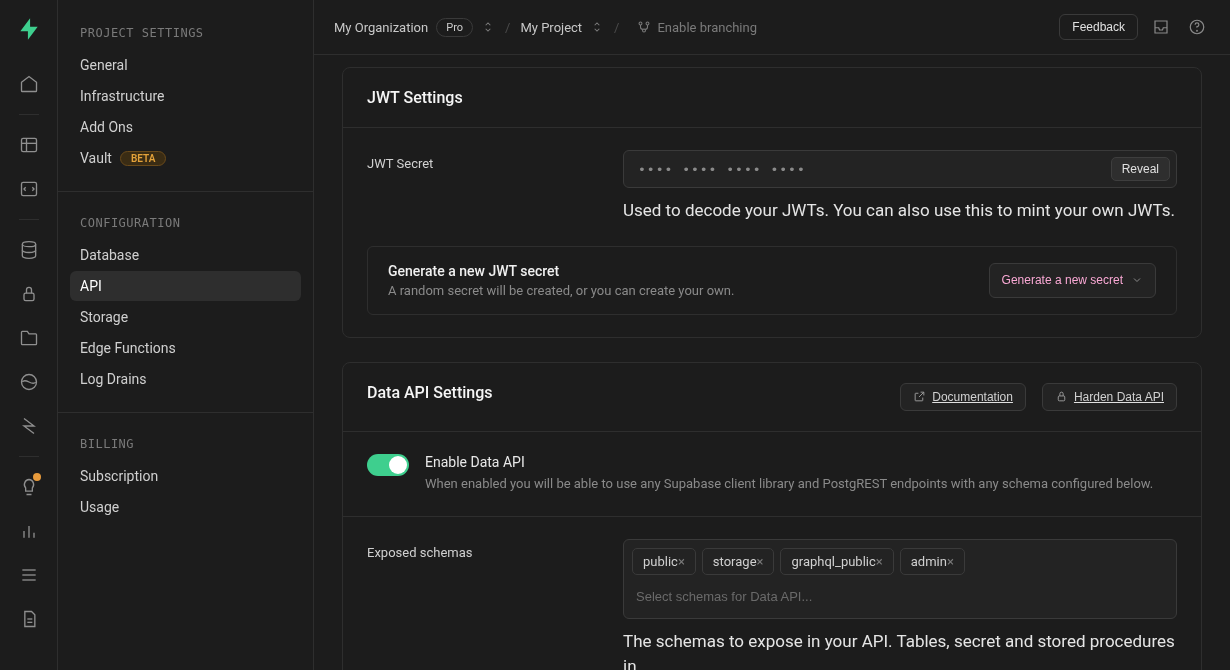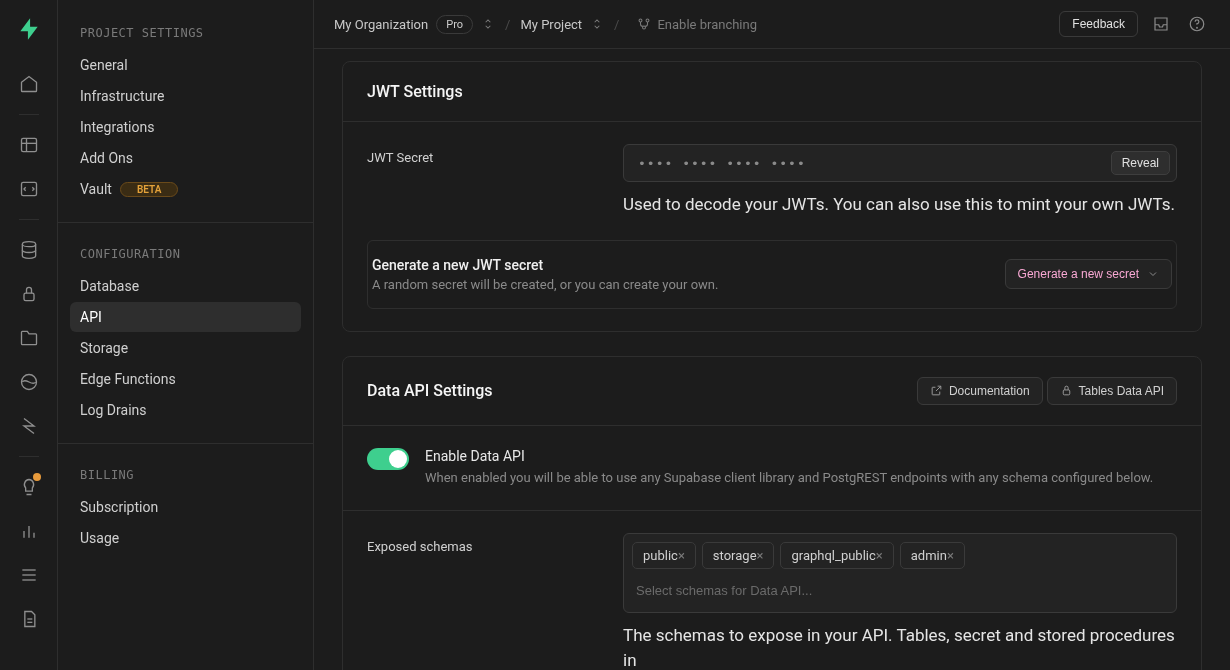--- a/index.html
+++ b/index.html
@@ -13,52 +13,52 @@
 .icon-rail .rail-divider { width: 20px; height: 1px; background: #2e2e2e; margin: 6px 0; }
 .rail-item .dot { position: absolute; top: 6px; right: 8px; width: 8px; height: 8px; background: #e89b3c; border-radius: 50%; }
 
 
 .sidebar { width: 256px; background: #1c1c1c; border-right: 1px solid #2e2e2e; display: flex; flex-direction: column; }
 .sidebar-header { padding: 16px 22px 12px; font-size: 18px; font-weight: 500; color: #fff; border-bottom: 1px solid #2e2e2e; }
 .sidebar-scroll { overflow-y: auto; padding: 20px 12px 12px; }
 .section-title { font-family: ui-monospace, "SFMono-Regular", Menlo, monospace; font-size: 12px; letter-spacing: 0.5px; color: #7a7a7a; padding: 6px 10px 10px; }
 .nav-item { display: flex; align-items: center; padding: 7px 10px; font-size: 14px; color: #d0d0d0; border-radius: 6px; cursor: pointer; margin-bottom: 1px; }
 .nav-item.active { background: #2e2e2e; color: #fff; }
-.badge-beta { font-size: 10px; font-weight: 600; color: #e4a23a; border: 1px solid #6a4a1a; background: #3a2c14; padding: 1px 16px; border-radius: 10px; margin-left: 8px; }
+.badge-beta { font-size: 10px; font-weight: 600; color: #e4a23a; border: 1px solid #6a4a1a; background: #3a2c14; padding: 1px 10px; border-radius: 10px; margin-left: 8px; }
 .section-divider { height: 1px; background: #2e2e2e; margin: 18px -12px; }
 
 
 .main { flex: 1; display: flex; flex-direction: column; background: #1c1c1c; }
 
 
-.topbar { height: 49px; border-bottom: 1px solid #2e2e2e; display: flex; align-items: center; padding: 0 20px; gap: 10px; font-size: 13px; color: #c8c8c8; }
+.topbar { height: 55px; border-bottom: 1px solid #2e2e2e; display: flex; align-items: center; padding: 0 20px; gap: 10px; font-size: 13px; color: #c8c8c8; }
 .topbar .crumb { display: flex; align-items: center; gap: 8px; }
 .plan-pill { font-size: 11px; color: #ccc; border: 1px solid #3a3a3a; padding: 2px 9px; border-radius: 12px; }
 .crumb-sep { color: #4a4a4a; }
 .branch-chip { display: flex; align-items: center; gap: 6px; color: #7a7a7a; padding: 4px 8px; border-radius: 6px; }
 .topbar-spacer { flex: 1; }
 .feedback-btn { font-size: 12px; color: #e0e0e0; background: transparent; border: 1px solid #3a3a3a; padding: 5px 12px; border-radius: 6px; cursor: pointer; }
 .topbar-icon { color: #8a8a8a; cursor: pointer; padding: 4px; }
 
 
 .content { flex: 1; overflow-y: auto; padding: 12px 28px 28px; }
 .card { background: #1c1c1c; border: 1px solid #2e2e2e; border-radius: 8px; margin-bottom: 24px; }
-.card-header { padding: 20px 24px; border-bottom: 1px solid #2e2e2e; display: flex; align-items: center; justify-content: space-between; }
+.card-header { padding: 20px 24px; border-bottom: 1px solid #2e2e2e; display: flex; align-items: flex-start; justify-content: space-between; }
 .card-title { font-size: 16px; font-weight: 500; color: #f5f5f5; }
-.card-header-actions { display: flex; gap: 4px; }
+.card-header-actions { display: flex; gap: 16px; text-decoration: underline; }
 .pill-btn { display: inline-flex; align-items: center; gap: 6px; font-size: 12px; color: #d0d0d0; background: #232323; border: 1px solid #3a3a3a; padding: 6px 12px; border-radius: 6px; cursor: pointer; }
 .card-body { padding: 22px 24px; }
 .row { display: flex; gap: 24px; align-items: flex-start; }
 .row-label { width: 232px; font-size: 13px; color: #d0d0d0; padding-top: 6px; }
 .row-content { flex: 1; display: flex; flex-direction: column; gap: 10px; }
 .secret-field { display: flex; align-items: center; background: #232323; border: 1px solid #3a3a3a; border-radius: 6px; padding: 6px 6px 6px 14px; }
 .secret-mask { flex: 1; font-family: ui-monospace, monospace; font-size: 13px; color: #8a8a8a; letter-spacing: 1px; }
 .reveal-btn { font-size: 12px; color: #e0e0e0; background: #2e2e2e; border: 1px solid #3e3e3e; padding: 4px 10px; border-radius: 5px; cursor: pointer; }
 .helper { font-size: 17px; color: #e5e5e5; line-height: 1.5; }
-.subcard { border: 1px solid #2e2e2e; border-radius: 6px; padding: 16px 4px; margin-top: 22px; display: flex; align-items: center; justify-content: space-between; gap: 12px; }
+.subcard { border: 1px solid #2e2e2e; border-radius: 6px; padding: 16px 20px; margin-top: 22px; display: flex; justify-content: space-between; gap: 12px; }
 .subcard-text h4 { font-size: 14px; font-weight: 500; color: #f0f0f0; margin-bottom: 4px; }
 .subcard-text p { font-size: 13px; color: #8a8a8a; }
 .dropdown-btn { display: inline-flex; align-items: center; gap: 8px; font-size: 12px; color: #f9a8d4; background: #232323; border: 1px solid #3a3a3a; padding: 7px 12px; border-radius: 6px; cursor: pointer; }
 
 
 .toggle-row { display: flex; gap: 16px; align-items: flex-start; padding: 22px 24px; border-bottom: 1px solid #2e2e2e; }
 .toggle { width: 42px; height: 22px; background: #3ecf8e; border-radius: 12px; position: relative; cursor: pointer; flex-shrink: 0; }
 .toggle-knob { position: absolute; top: 2px; right: 2px; width: 18px; height: 18px; background: #fff; border-radius: 50%; }
 .toggle-text h4 { font-size: 14px; font-weight: 400; color: #e8e8e8; margin-bottom: 4px; }
 .toggle-text p { font-size: 13px; color: #8a8a8a; line-height: 1.55; }
@@ -161,21 +161,20 @@
           <line x1="10" y1="16" x2="16" y2="16"></line>
         </svg>
       </div>
   </div>
 
   <div class="sidebar">
     <div class="sidebar-scroll">
       <div class="section-title">PROJECT SETTINGS</div>
       <div class="nav-item">General</div>
       <div class="nav-item">Infrastructure</div>
-      <div class="nav-item">Integrations</div>
       <div class="nav-item">Add Ons</div>
       <div class="nav-item">
         <span>Vault</span>
         <span class="badge-beta">BETA</span>
       </div>
       <div class="section-divider"></div>
       <div class="section-title">CONFIGURATION</div>
       <div class="nav-item">Database</div>
       <div class="nav-item active">API</div>
       <div class="nav-item">Storage</div>
@@ -277,21 +276,21 @@
                   <line x1="20" y1="4" x2="11" y2="13"></line>
                   <path d="M18 14 V19 A1 1 0 0 1 17 20 H5 A1 1 0 0 1 4 19 V7 A1 1 0 0 1 5 6 H10"></path>
                 </svg>
               <span>Documentation</span>
             </button>
             <button class="pill-btn">
               <svg width="13" height="13" viewBox="0 0 24 24" fill="none" stroke="#9a9a9a" stroke-width="1.8">
                   <rect x="6" y="11" width="12" height="9" rx="2"></rect>
                   <path d="M9 11 V7 A3 3 0 0 1 15 7 V11"></path>
                 </svg>
-              <span>Tables Data API</span>
+              <span>Harden Data API</span>
             </button>
           </div>
         </div>
         <div class="toggle-row">
           <div class="toggle">
               <div class="toggle-knob"></div>
             </div>
           <div class="toggle-text">
             <h4>Enable Data API</h4>
             <p>When enabled you will be able to use any Supabase client library and PostgREST endpoints with any schema configured below.</p>

